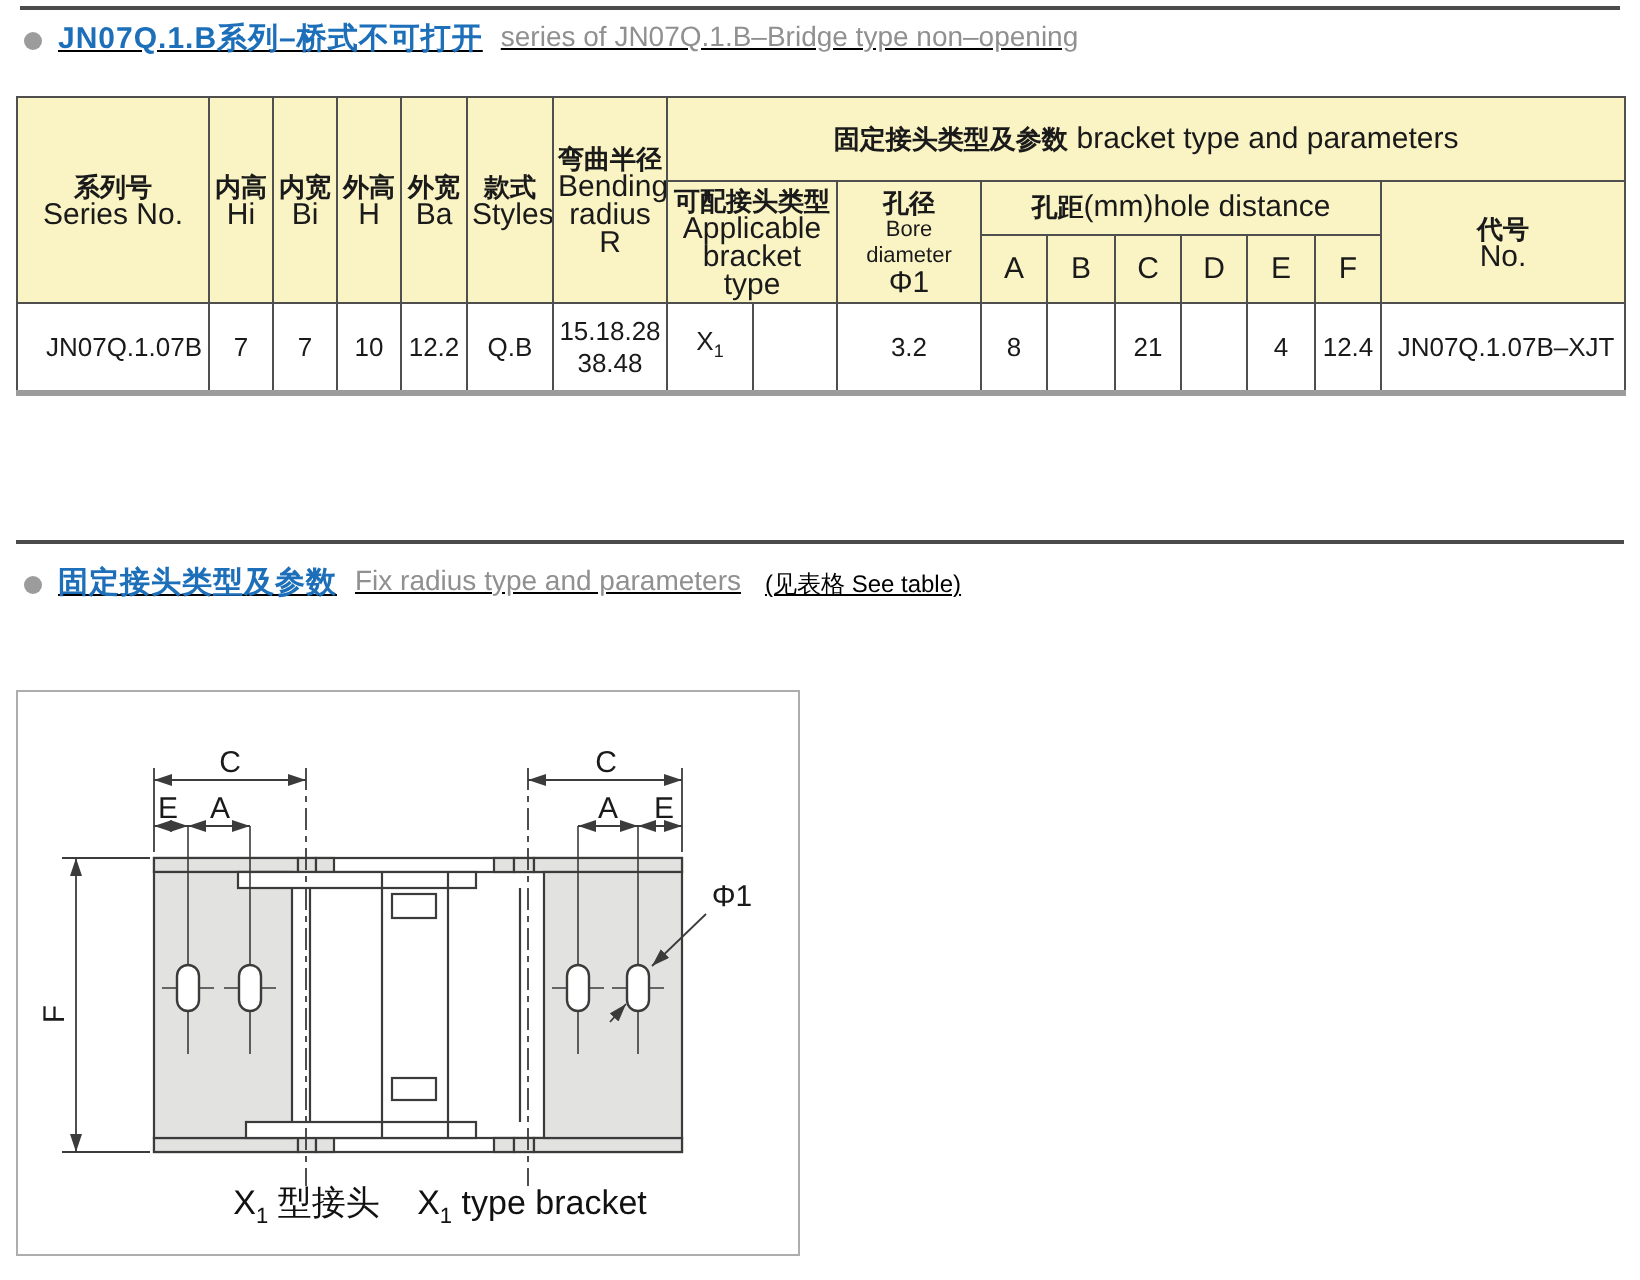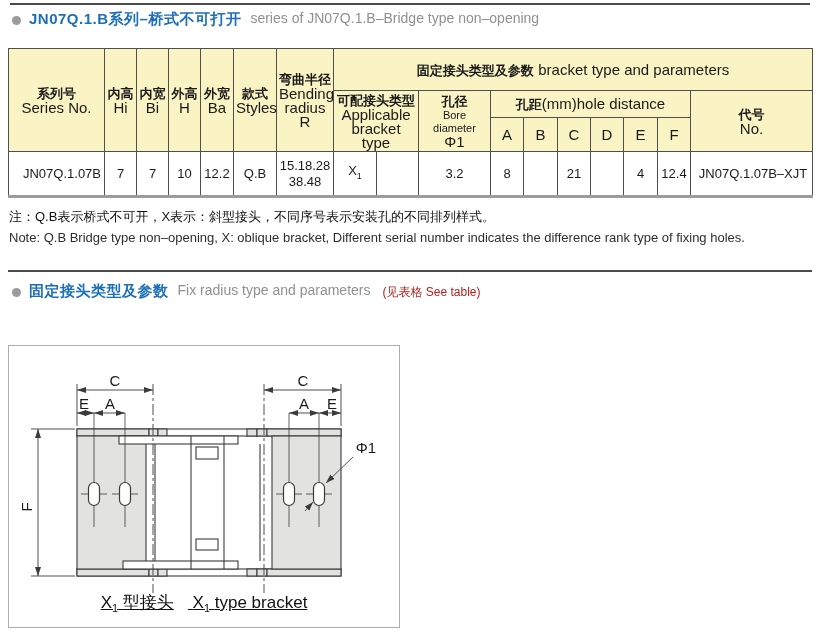--- a/index.html
+++ b/index.html
@@ -3,46 +3,46 @@
 <meta charset="utf-8">
 <style>
   html,body{margin:0;padding:0;background:#fff;}
   body{font-family:"Liberation Sans","DejaVu Sans",sans-serif;-webkit-font-smoothing:antialiased;}
   #page{position:relative;width:820px;height:640px;background:#fff;overflow:hidden;}
 
   .rule{position:absolute;height:2px;background:#4b4b4b;}
   #rule-top{left:10px;top:3px;width:800px;}
   #rule-mid{left:8px;top:270px;width:804px;}
 
-  .title-row{position:absolute;display:flex;align-items:flex-start;}
+  .title-row{position:absolute;display:flex;align-items:flex-start;text-decoration:underline;}
   #title1{left:10px;top:10px;}
   #title2{left:10px;top:282px;}
   .bullet{width:9px;height:9px;border-radius:50%;background:#9c9c9c;margin:6px 8px 0 2px;flex:0 0 auto;}
   .t-zh{font-size:15px;font-weight:bold;color:#1c6fb8;letter-spacing:.5px;}
   .t-en{font-size:14px;color:#909090;margin-left:9px;white-space:nowrap;}
-  .t-hint{font-size:12px;color:#b91c1c;margin-left:12px;padding-top:2px;white-space:nowrap;}
+  .t-hint{font-size:12px;color:#000000;margin-left:12px;padding-top:2px;white-space:nowrap;}
 
   table.spec{position:absolute;left:8px;top:48px;width:804px;border-collapse:collapse;table-layout:fixed;
     border:1px solid #4f4f4f;border-bottom:3px solid #9c9c9c;}
   table.spec th,table.spec td{border:1px solid #4f4f4f;padding:0 2px;text-align:center;vertical-align:middle;overflow:hidden;}
   table.spec th{background:#faf3c4;font-weight:normal;}
   .hzh{font-size:13px;font-weight:bold;color:#1a1a1a;line-height:15px;}
   .hen{font-size:15px;color:#1a1a1a;line-height:14px;}
   .hen-sm{font-size:11px;color:#1a1a1a;line-height:13px;}
   td.dv{font-size:13px;color:#1a1a1a;background:#fff;line-height:16px;}
   td.dv.left{text-align:center;padding-left:13px;}
   sub{font-size:9px;}
 
   .notes{position:absolute;left:9px;top:206px;width:800px;}
   .note-zh{font-size:13px;color:#111;line-height:21px;}
   .note-en{font-size:13px;color:#2e2e2e;line-height:21px;}
 
   #diagram-box{position:absolute;left:8px;top:345px;width:390px;height:281px;border:1px solid #adadad;background:#fff;}
   #diagram-box svg{display:block;}
-  .caption{position:absolute;left:0;bottom:13px;width:100%;text-align:center;font-size:17px;color:#111;text-decoration:underline;}
+  .caption{position:absolute;left:16px;bottom:13px;width:100%;text-align:center;font-size:17px;color:#111;}
   .caption sub{font-size:11px;}
   .cap-gap{display:inline-block;width:14px;}
 </style>
 </head>
 <body>
 
 <div id="page">
 
   <div id="rule-top" class="rule"></div>
 
@@ -154,24 +154,20 @@
       <td class="dv"></td>
       <td class="dv">21</td>
       <td class="dv"></td>
       <td class="dv">4</td>
       <td class="dv">12.4</td>
       <td class="dv left" style="padding-left:5px">JN07Q.1.07B–XJT</td>
     </tr>
   </tbody>
     </table>
 
-  <div class="notes">
-    <div class="note-zh">注：Q.B表示桥式不可开，X表示：斜型接头，不同序号表示安装孔的不同排列样式。</div>
-    <div class="note-en">Note: Q.B Bridge type non–opening, X: oblique bracket, Different serial number indicates the difference rank type of fixing holes.</div>
-  </div>
 
   <div id="rule-mid" class="rule"></div>
 
   <div id="title2" class="title-row">
     <div class="bullet"></div>
     <div class="t-zh">固定接头类型及参数</div>
     <div class="t-en">Fix radius type and parameters</div>
     <div class="t-hint">(见表格 See table)</div>
   </div>
 

